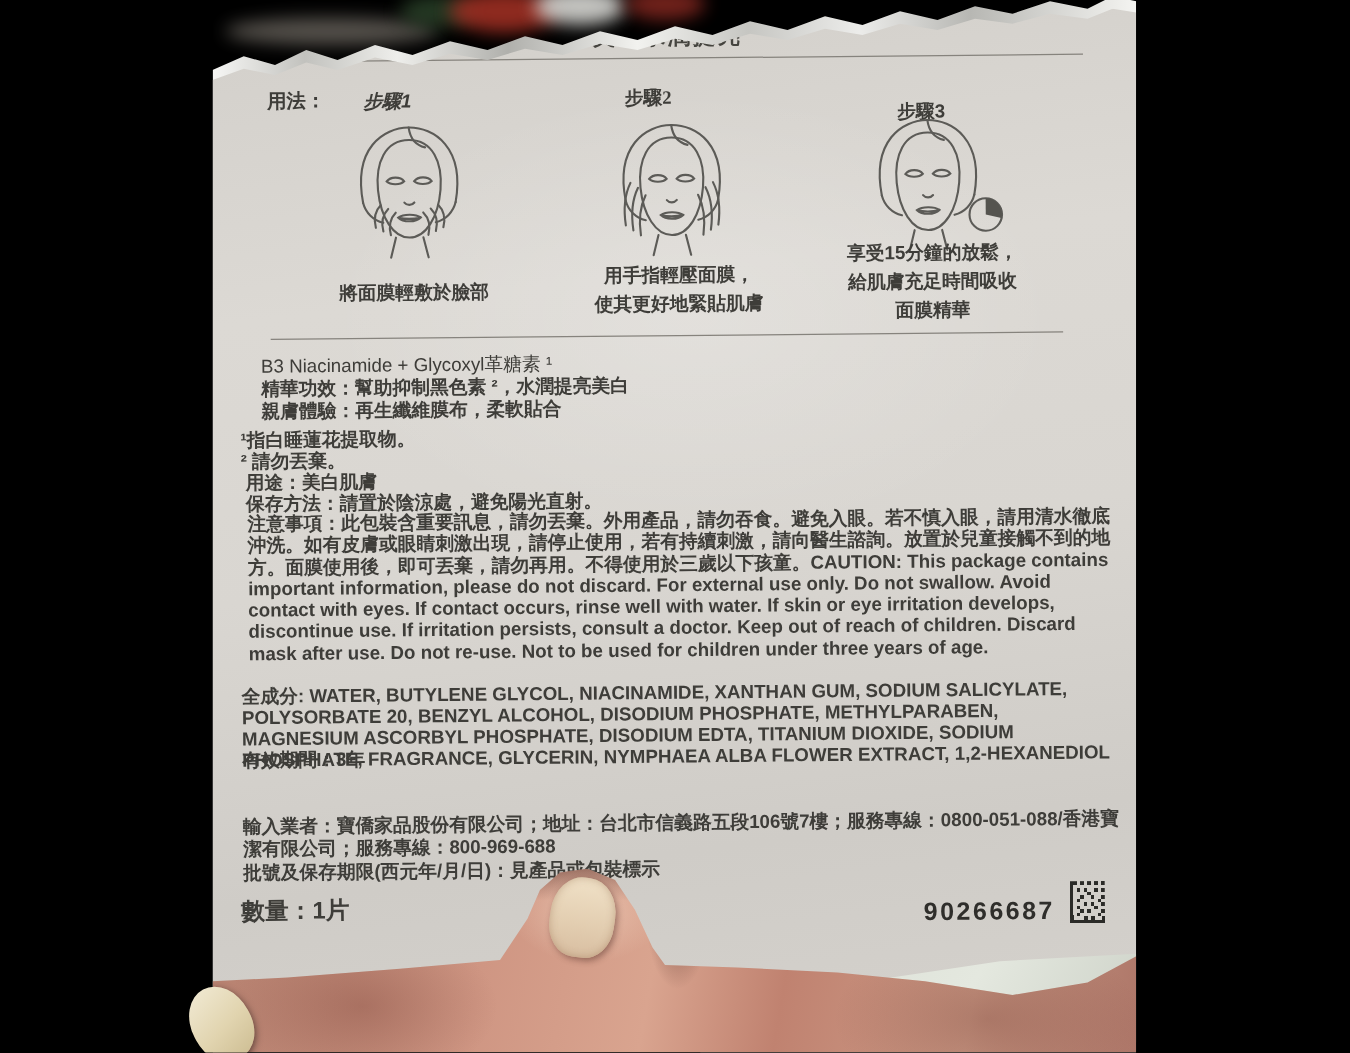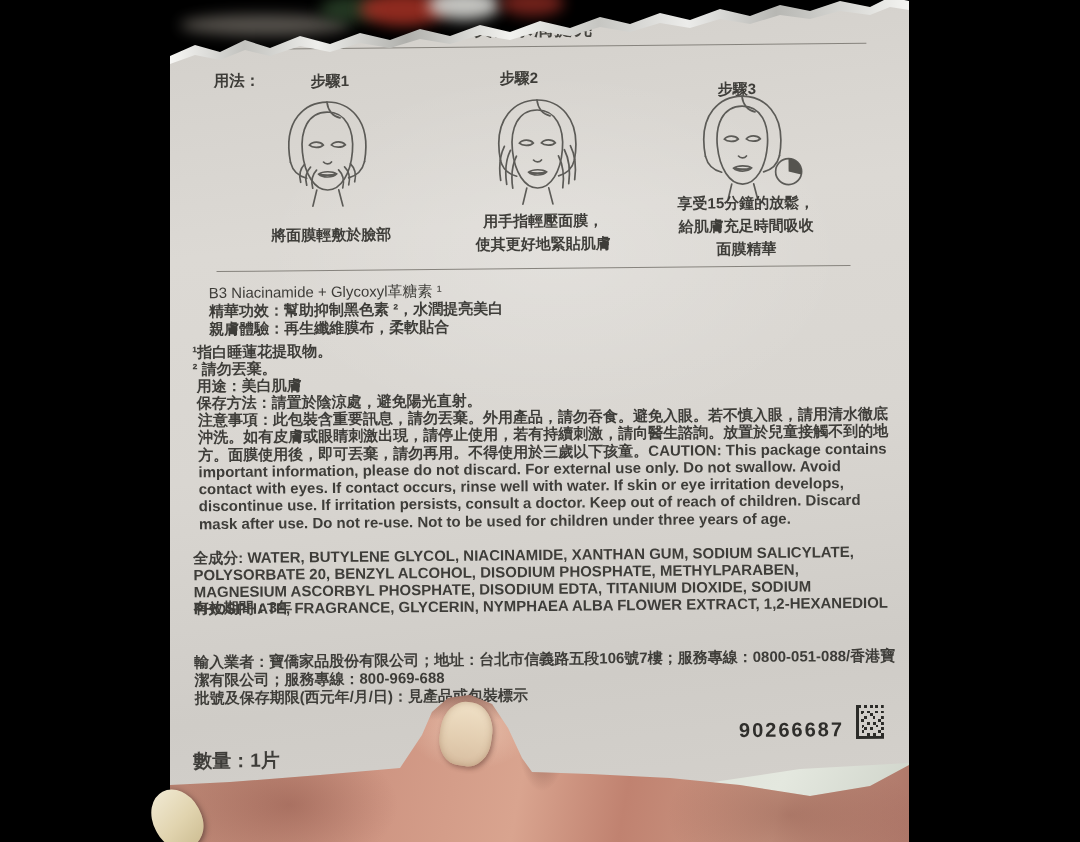--- a/index.html
+++ b/index.html
@@ -84,22 +84,22 @@
 
 <div class="abs" id="foil"></div>
 
 <div class="abs" id="package">
  <div id="content">
 
   <div class="abs cn title" style="left:308px;top:17px;">美白水潤提亮</div>
   <div class="rule" style="left:115px;top:46px;width:585px;"></div>
 
   <div class="abs cn steplabel" style="left:47px;top:68px;font-size:15.5px;">用法：</div>
-  <div class="abs cn steplabel" style="left:144px;top:70px;">步驟1</div>
-  <div class="abs cn steplabel" style="left:333px;top:69px;">步驟2</div>
+  <div class="abs cn steplabel" style="left:124px;top:70px;font-style:italic;">步驟1</div>
+  <div class="abs cn steplabel" style="left:333px;top:69px;font-family:Liberation Serif, serif;">步驟2</div>
   <div class="abs cn steplabel" style="left:551px;top:82px;">步驟3</div>
 
   <svg class="abs face" style="left:95px;top:88px;" width="130" height="122" viewBox="0 0 130 122">
     <path d="M28,72 C20,28 45,12 65,12 C85,12 110,28 102,72"></path>
     <path d="M65,12 C66,20 70,26 78,28"></path>
     <path d="M65,22 C46,22 38,40 40,62 C42,84 52,100 65,100 C78,100 88,84 90,62 C92,40 84,22 65,22"></path>
     <path d="M28,72 C30,80 36,86 44,88 M102,72 C100,80 94,86 86,88"></path>
     <path d="M47,55 C50,51 58,51 61,55 C58,58 50,58 47,55 Z M69,55 C72,51 80,51 83,55 C80,58 72,58 69,55 Z"></path>
     <path d="M61,72 C63,74.5 67,74.5 69,72"></path>
     <path d="M56,84 C60,81 70,81 74,84 C70,88 60,88 56,84 Z M56,84 C62,85.5 68,85.5 74,84"></path>
@@ -155,21 +155,21 @@
   <div class="abs cn body-line" style="left:27px;top:391px;">保存方法：請置於陰涼處，避免陽光直射。</div>
 
   <div class="abs cn para" style="left:28px;top:408px;width:690px;">注意事項：此包裝含重要訊息，請勿丟棄。外用產品，請勿吞食。避免入眼。若不慎入眼，請用清水徹底沖洗。如有皮膚或眼睛刺激出現，請停止使用，若有持續刺激，請向醫生諮詢。放置於兒童接觸不到的地方。面膜使用後，即可丟棄，請勿再用。不得使用於三歲以下孩童。CAUTION: This package contains important information, please do not discard. For external use only. Do not swallow. Avoid contact with eyes. If contact occurs, rinse well with water. If skin or eye irritation develops, discontinue use. If irritation persists, consult a doctor. Keep out of reach of children. Discard mask after use. Do not re-use. Not to be used for children under three years of age.</div>
 
   <div class="abs cn para" style="left:22px;top:546px;width:702px;line-height:17px;">全成分: WATER, BUTYLENE GLYCOL, NIACINAMIDE, XANTHAN GUM, SODIUM SALICYLATE, POLYSORBATE 20, BENZYL ALCOHOL, DISODIUM PHOSPHATE, METHYLPARABEN, MAGNESIUM ASCORBYL PHOSPHATE, DISODIUM EDTA, TITANIUM DIOXIDE, SODIUM PHOSPHATE, FRAGRANCE, GLYCERIN, NYMPHAEA ALBA FLOWER EXTRACT, 1,2-HEXANEDIOL</div>
 
   <div class="abs cn body-line" style="left:22px;top:596px;">有效期間：3年</div>
   <div class="abs cn para" style="left:22px;top:650px;width:702px;line-height:18px;">輸入業者：寶僑家品股份有限公司；地址：台北市信義路五段106號7樓；服務專線：0800-051-088/香港寶潔有限公司；服務專線：800-969-688</div>
   <div class="abs cn body-line" style="left:22px;top:686px;">批號及保存期限(西元年/月/日)：見產品或包裝標示</div>
 
-  <div class="abs cn big" style="left:20px;top:745px;">數量：1片</div>
+  <div class="abs cn big" style="left:20px;top:713px;">數量：1片</div>
   <div class="abs code" style="left:566px;top:721px;">90266687</div>
 
   <svg class="abs dm" style="left:683px;top:708px;" width="28" height="34" viewBox="0 0 10 12">
     <rect x="0" y="0" width="1" height="12"></rect>
         <rect x="0" y="11" width="10" height="1"></rect>
     <rect x="1" y="0" width="1" height="1"></rect>
         <rect x="3" y="0" width="1" height="1"></rect>
         <rect x="5" y="0" width="1" height="1"></rect>
         <rect x="7" y="0" width="1" height="1"></rect>
         <rect x="9" y="0" width="1" height="1"></rect>

